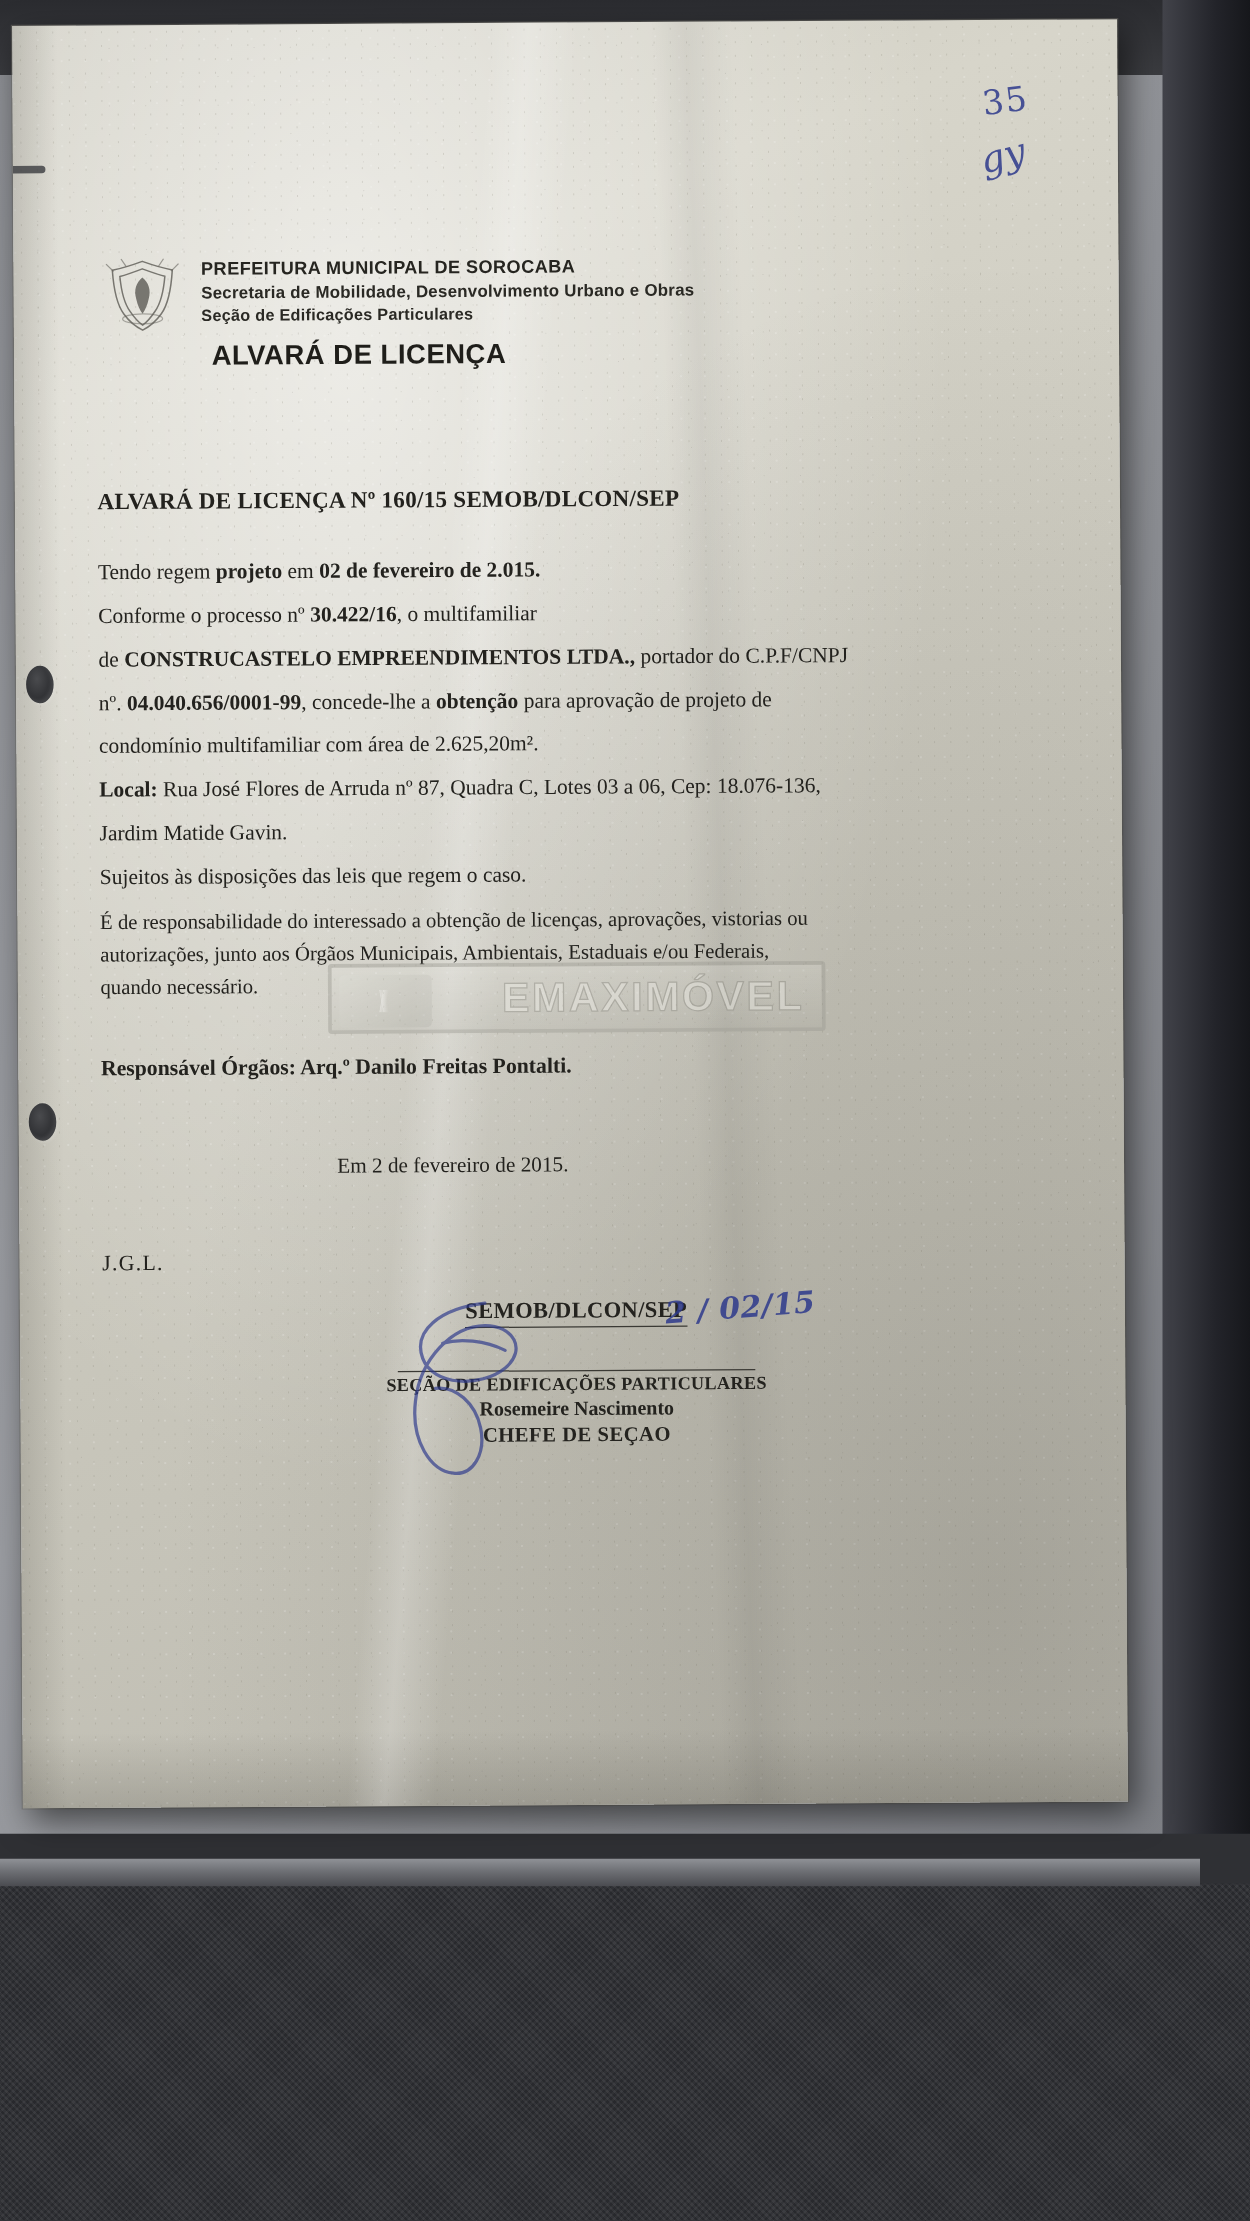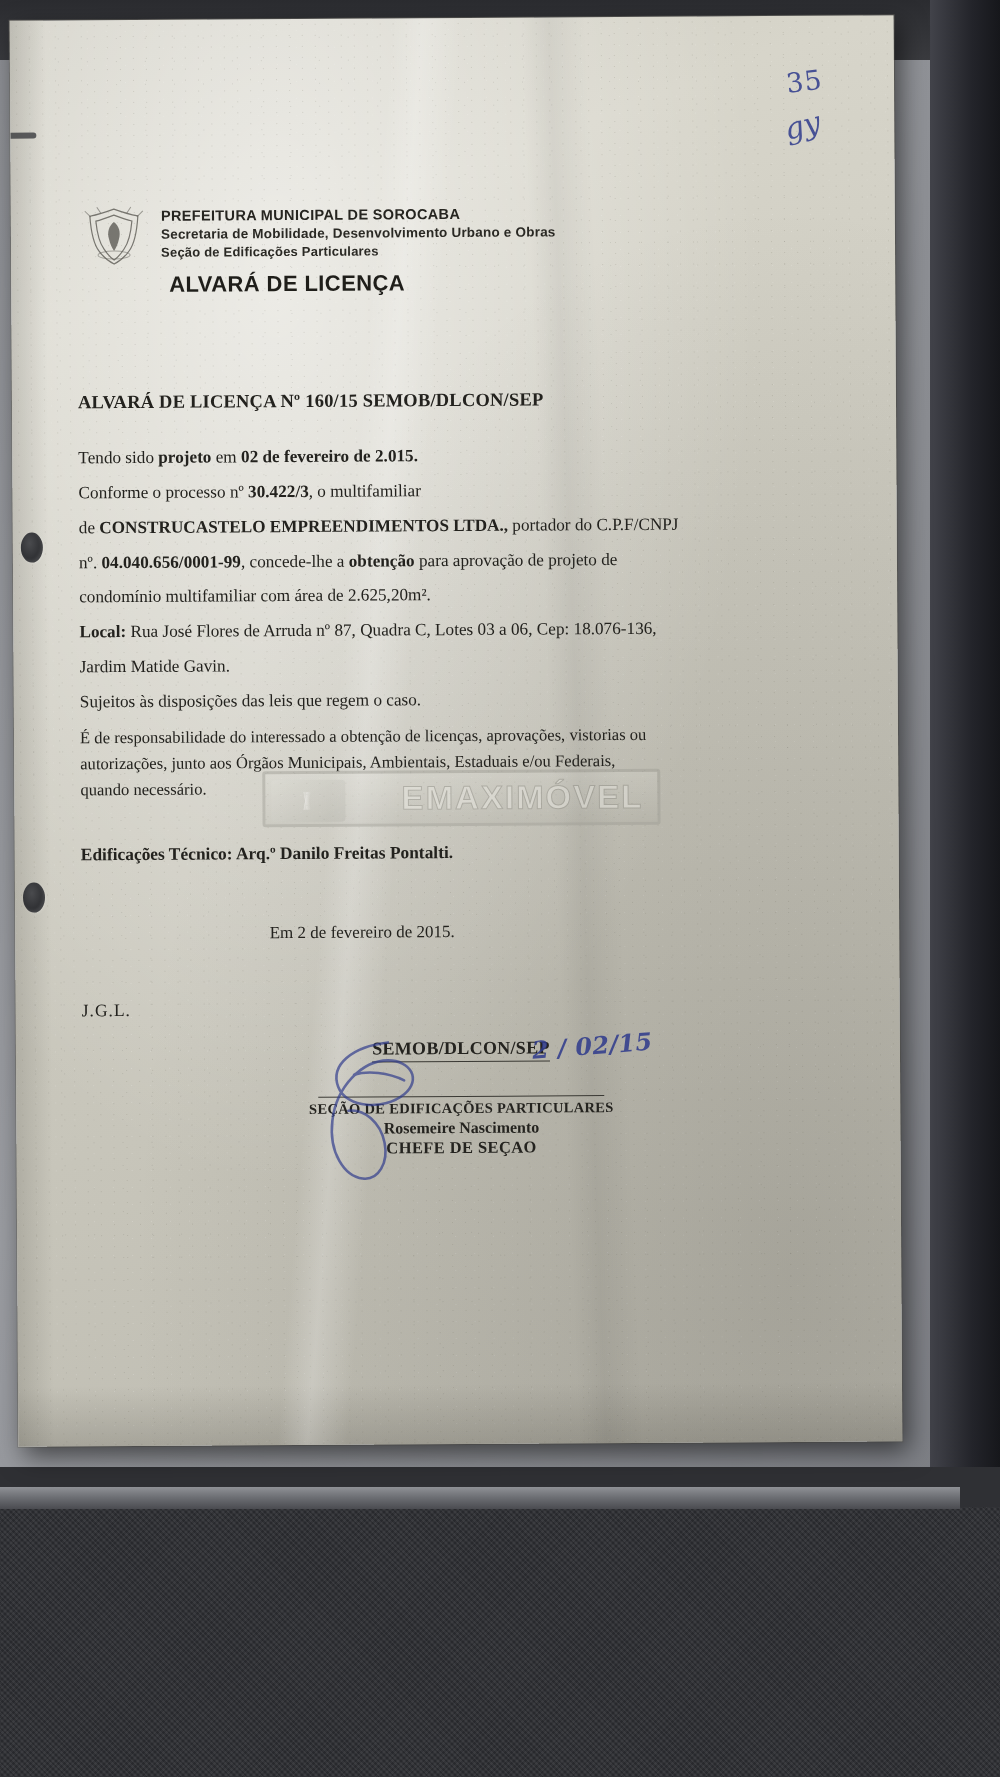--- a/index.html
+++ b/index.html
@@ -345,25 +345,25 @@
           <div class="lh-l3">Seção de Edificações Particulares</div>
           <div class="lh-title">ALVARÁ DE LICENÇA</div>
         </div>
       </div>
 
       <div class="body-block">
 
         <div class="doc-number">ALVARÁ DE LICENÇA  Nº 160/15  SEMOB/DLCON/SEP</div>
 
         <p class="p">
-          <span>Tendo sido </span><span class="b">projeto</span><span> em </span><span class="b">02 de fevereiro de 2.015.</span>
+          <span>Tendo regem </span><span class="b">projeto</span><span> em </span><span class="b">02 de fevereiro de 2.015.</span>
         </p>
 
         <p class="p">
-          <span>Conforme o processo nº </span><span class="b">30.422/3</span><span>, o multifamiliar</span>
+          <span>Conforme o processo nº </span><span class="b">30.422/16</span><span>, o multifamiliar</span>
         </p>
 
         <p class="p">
           <span>de </span><span class="b">CONSTRUCASTELO EMPREENDIMENTOS LTDA.,</span><span> portador do C.P.F/CNPJ</span>
         </p>
 
         <p class="p justify">
           <span>nº. </span><span class="b">04.040.656/0001-99</span><span>, concede-lhe a </span><span class="b">obtenção</span><span> para aprovação de projeto de</span>
         </p>
 
@@ -376,21 +376,21 @@
 
         <p class="p">Sujeitos às disposições das leis que regem o caso.</p>
 
         <div class="legal">
           <div class="l1">É de responsabilidade do interessado a obtenção de licenças, aprovações, vistorias ou</div>
           <div class="l1">autorizações, junto aos Órgãos Municipais, Ambientais, Estaduais e/ou Federais,</div>
           <div class="l1">quando necessário.</div>
         </div>
 
         <div class="resp">
-          <span>Edificações Técnico:</span><span class="name"> Arq.º Danilo Freitas Pontalti.</span>
+          <span>Responsável Órgãos:</span><span class="name"> Arq.º Danilo Freitas Pontalti.</span>
         </div>
 
         <div class="place-date">Em 2 de fevereiro de 2015.</div>
 
         <div class="initials">J.G.L.</div>
       </div>
 
       <div class="watermark">
         <div class="wm-box">
           <div class="wm-logo"></div>

